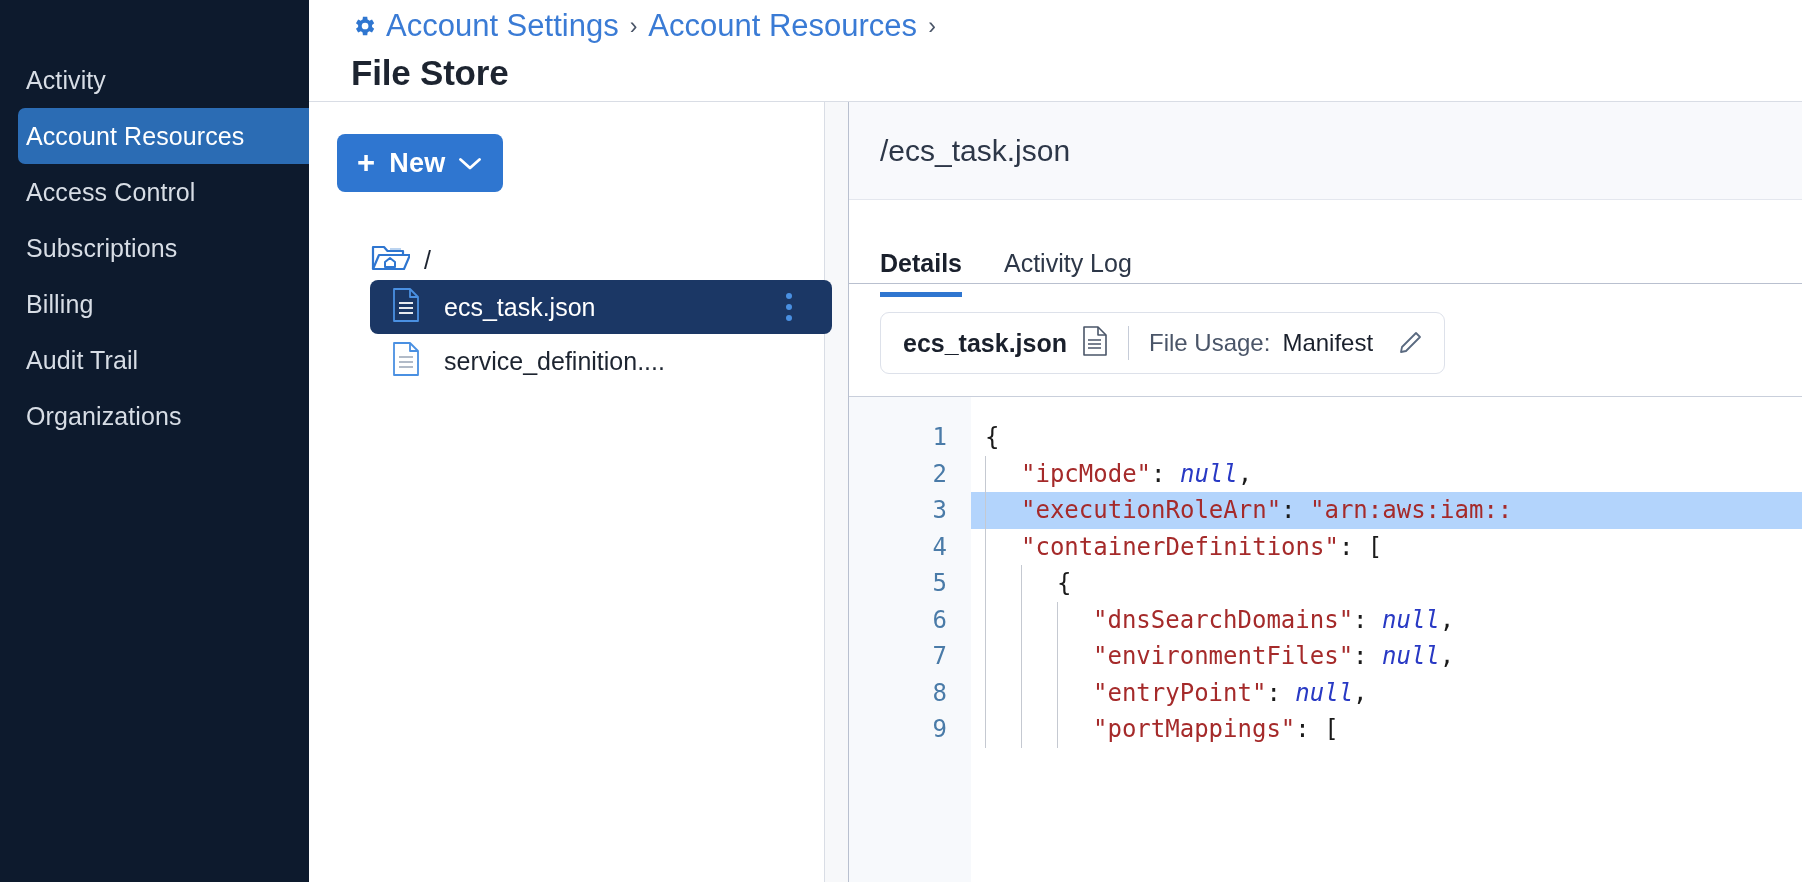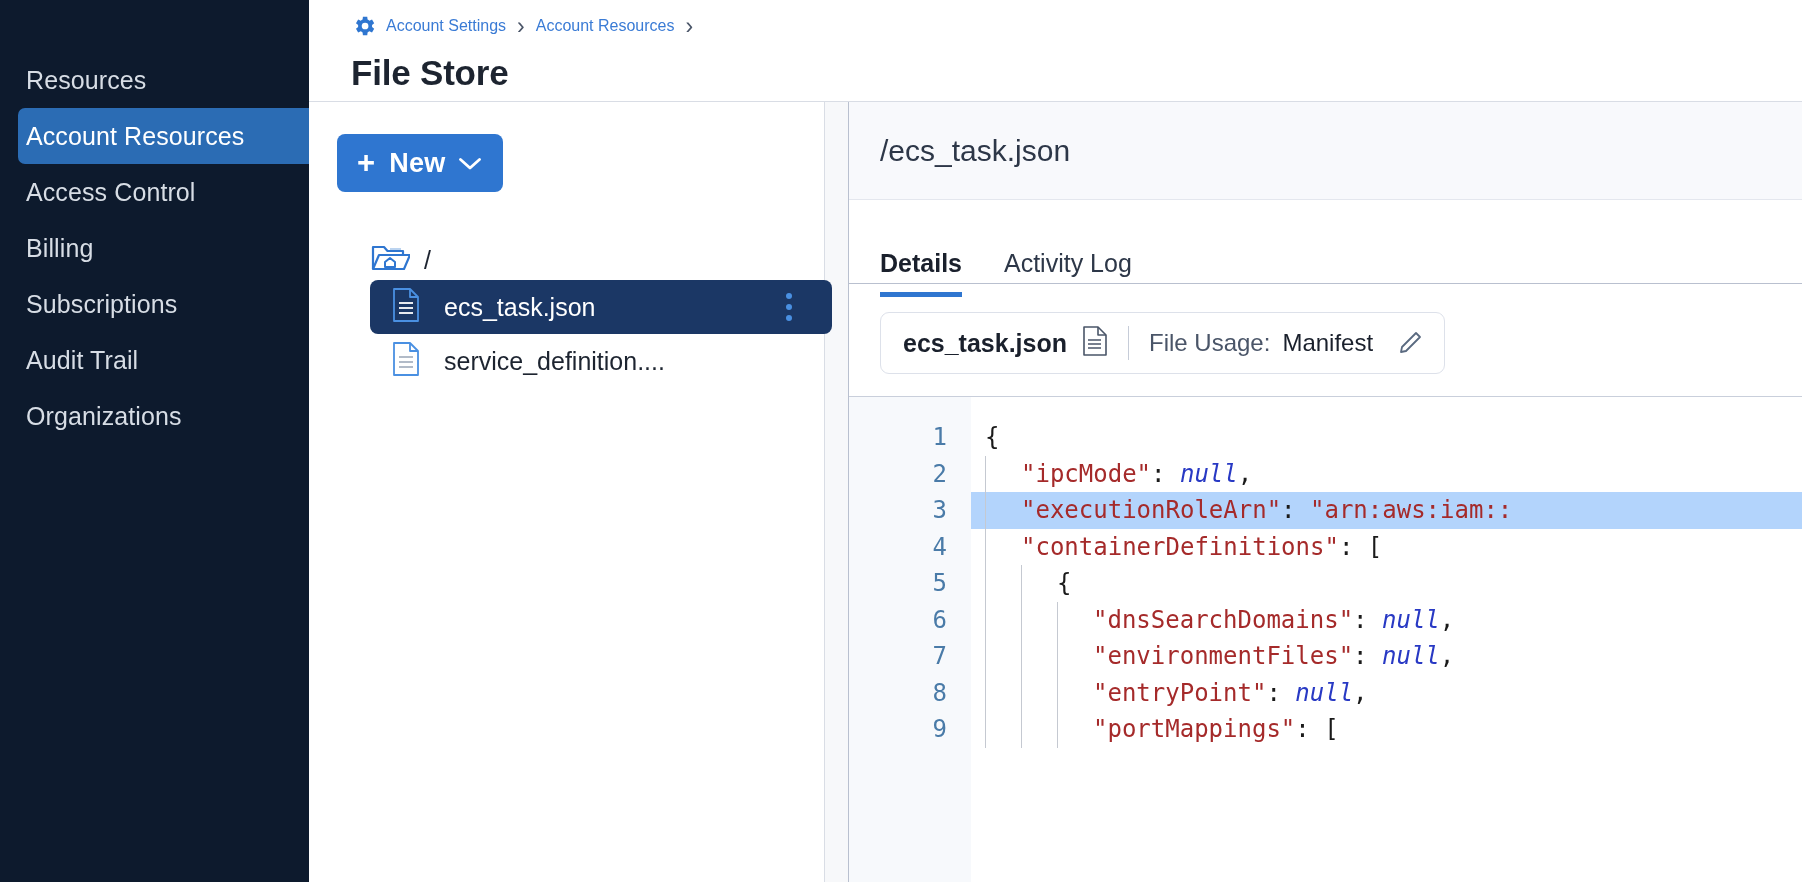--- a/index.html
+++ b/index.html
@@ -53,21 +53,21 @@
     border-bottom: 1px solid #d9dde5;
   }
   .breadcrumb {
     display: flex; align-items: center;
     height: 42px;
     gap: 9px;
   }
   .gear-ico { width: 26px; height: 26px; display:block; }
   .crumb-link {
     color: #3a7bd5;
-    font-size: 16px;
+    font-size: 31px;
     cursor: pointer;
     white-space: nowrap;
   }
   .crumb-sep {
     color: #4a5568;
     font-size: 23px;
     padding: 0 2px;
     font-family: "Liberation Sans", sans-serif;
   }
   .page-title {
@@ -232,33 +232,33 @@
   .s-null { color: #2839c4; font-style: italic; }
   .s-pun { color: #1a1a1a; }
 </style>
 </head>
 <body>
 
 <div class="app">
 
   <nav class="sidebar" id="sidebar">
       <div class="nav-item">
-        <span>Resources</span>
+        <span>Activity</span>
       </div>
       <div class="nav-item active">
         <span>Account Resources</span>
       </div>
       <div class="nav-item">
         <span>Access Control</span>
       </div>
       <div class="nav-item">
+        <span>Subscriptions</span>
+      </div>
+      <div class="nav-item">
         <span>Billing</span>
-      </div>
-      <div class="nav-item">
-        <span>Subscriptions</span>
       </div>
       <div class="nav-item">
         <span>Audit Trail</span>
       </div>
       <div class="nav-item">
         <span>Organizations</span>
       </div>
     </nav>
 
   <div class="main">

